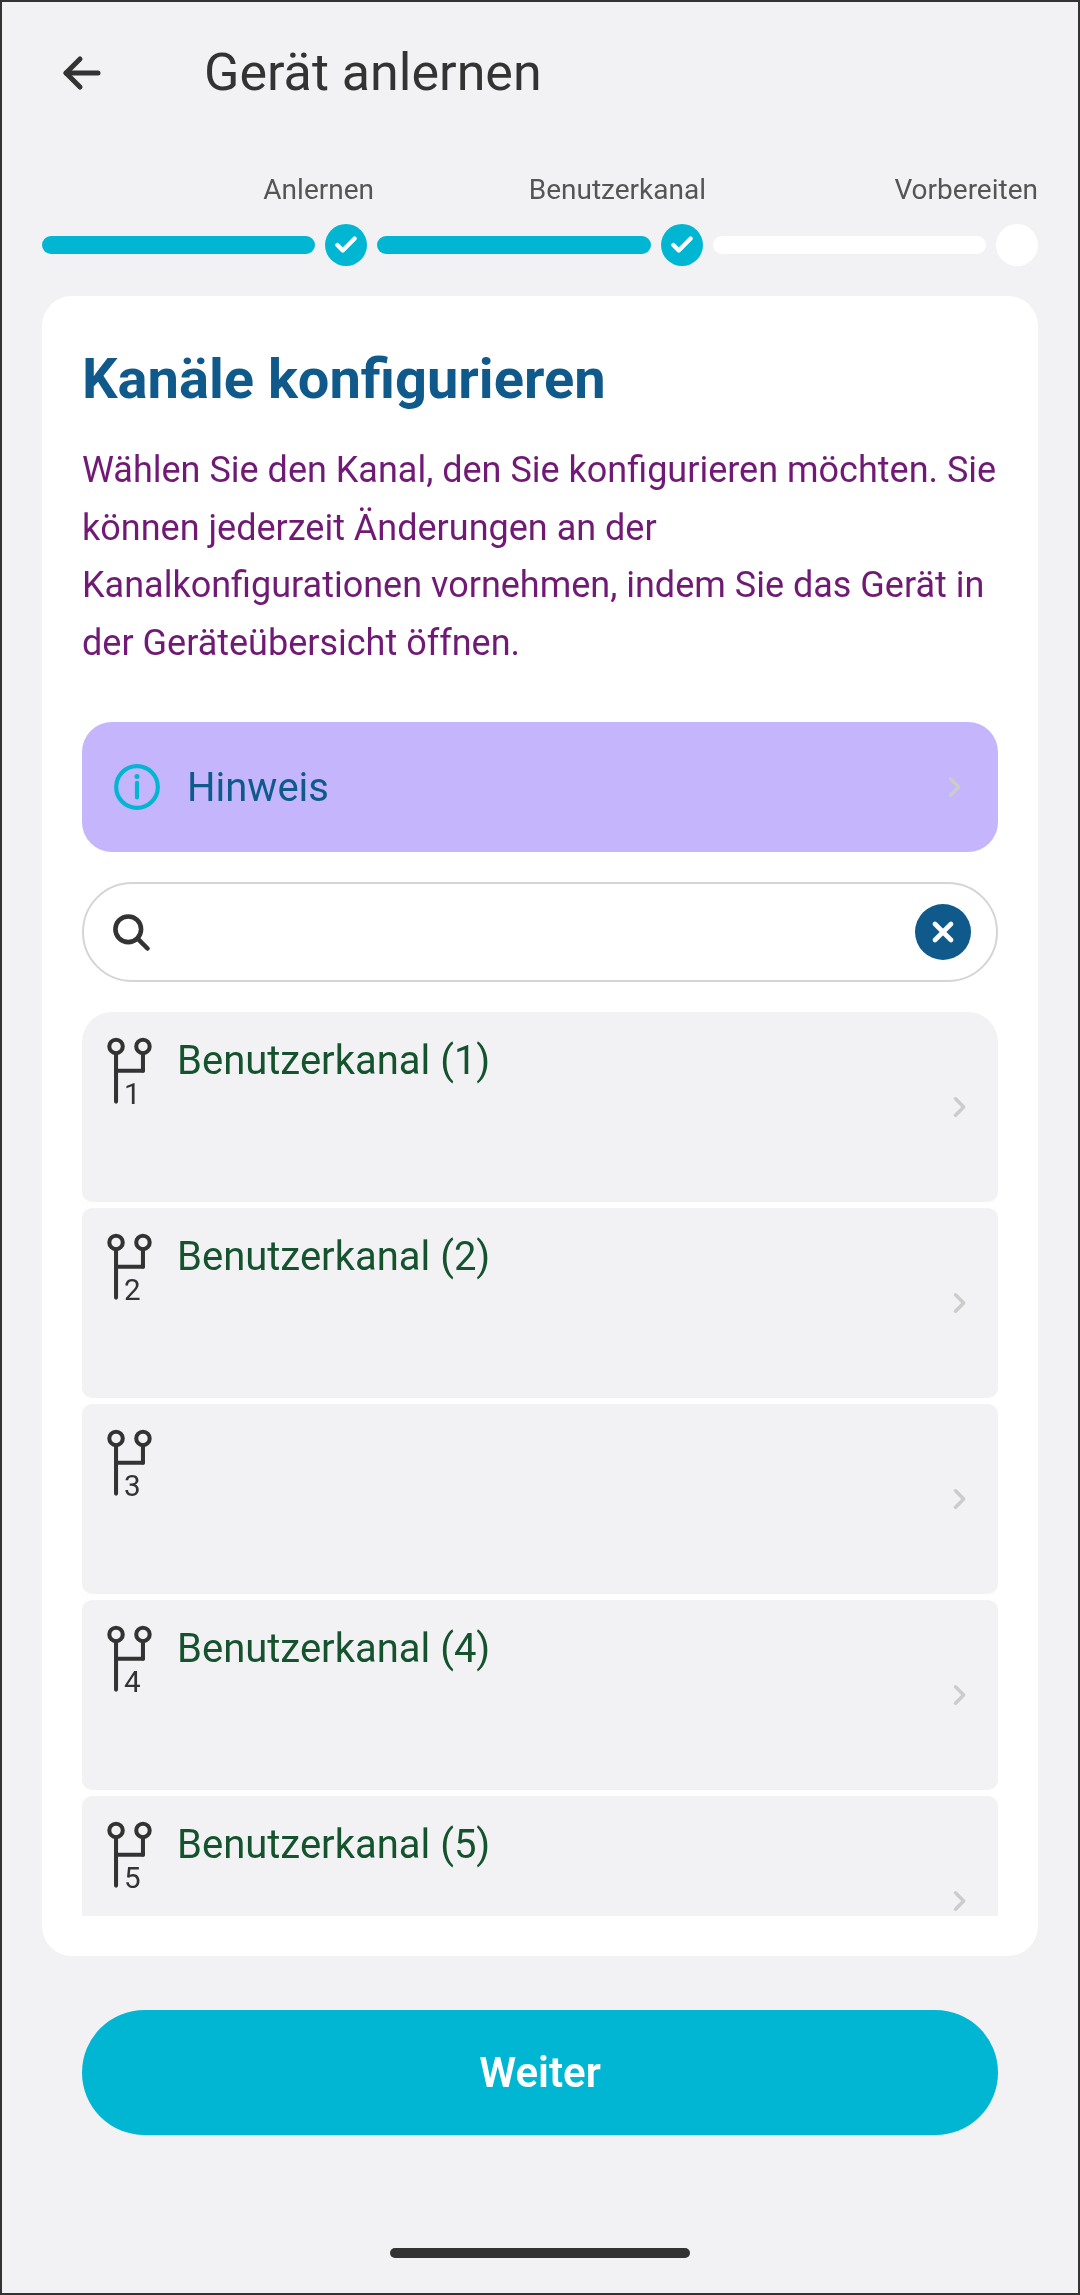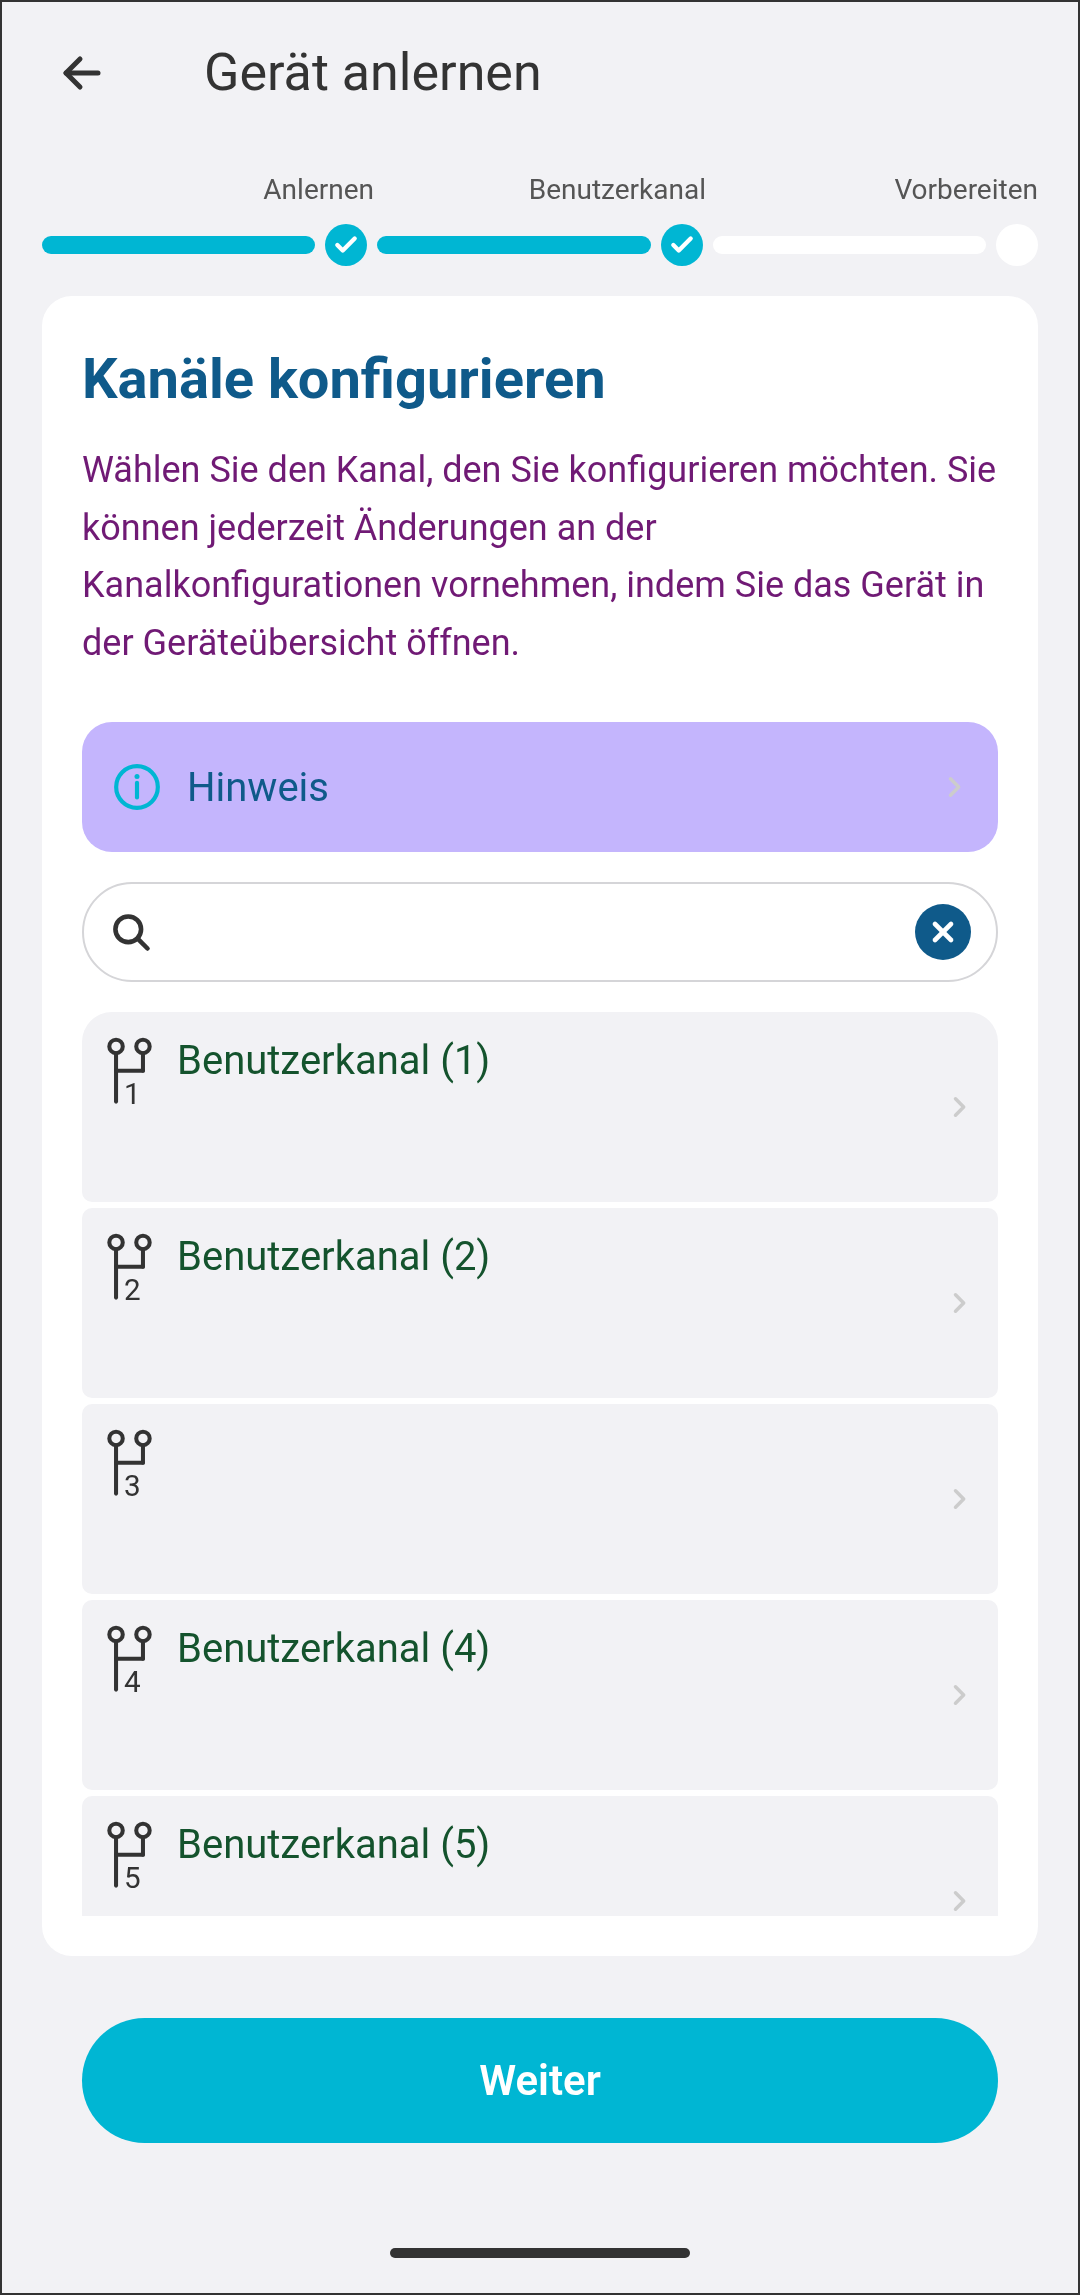--- a/index.html
+++ b/index.html
@@ -190,21 +190,21 @@
     border-bottom-right-radius: 0;
   }
   .channel-item .chevron { position:absolute; right:25px; top:50%; transform:translateY(-50%); }
   .channel-item.cut .chevron { top: auto; bottom: -5px; transform:none; }
 
   
   .primary-btn {
     position: absolute;
     left: 80px;
     right: 80px;
-    bottom: 150px;
+    bottom: 158px;
     background: #00b6d3;
     color: #fff;
     font-size: 42px;
     font-weight: 600;
     text-align: center;
     padding: 38px 0;
     border-radius: 70px;
     cursor: pointer;
   }
 

